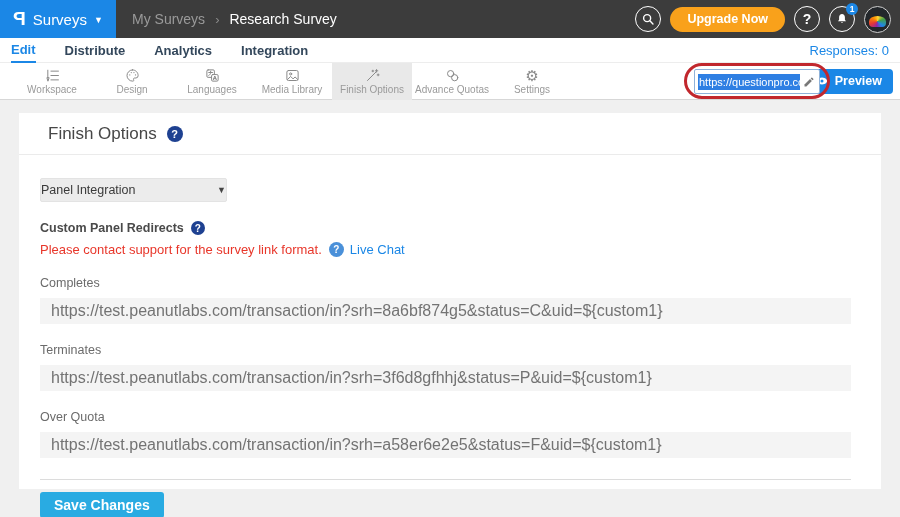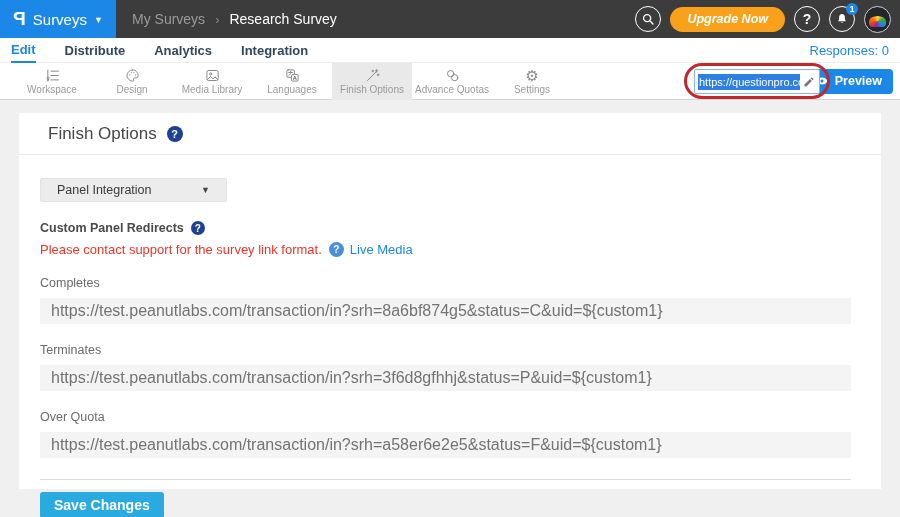--- a/index.html
+++ b/index.html
@@ -15,21 +15,21 @@
   .logo-caret { color:#fff; font-size:9px; margin-top:2px; }
   .breadcrumb { display:flex; align-items:center; gap:10px; margin-left:16px; font-size:14px; }
   .crumb-parent { color:#9a9a9a; cursor:pointer; }
   .crumb-sep { color:#8a8a8a; font-size:13px; }
   .crumb-current { color:#ffffff; }
   .topbar-right { margin-left:auto; display:flex; align-items:center; gap:9px; padding-right:9px; }
   .circle-btn { width:26px; height:26px; border:1.5px solid #fff; border-radius:50%;
     display:flex; align-items:center; justify-content:center; cursor:pointer; position:relative; }
   .circle-btn .qmark { color:#fff; font-size:14px; font-weight:700; }
   .upgrade-btn { background:#f9a11b; color:#fff; font-size:12.5px; font-weight:700;
-    border:none; border-radius:14px; height:25px; padding:0 17px; cursor:pointer;font-style:italic; }
+    border:none; border-radius:14px; height:25px; padding:0 17px; cursor:pointer; }
   .badge { position:absolute; top:-4px; right:-4px; background:#1b87e6; color:#fff;
     font-size:8.5px; font-weight:700; width:12px; height:12px; border-radius:50%;
     display:flex; align-items:center; justify-content:center; }
   .avatar { width:27px; height:27px; border-radius:50%; background:#23272b;
     border:1.5px solid #cfcfcf; display:flex; align-items:flex-end; justify-content:center;
     overflow:hidden; cursor:pointer; }
   .avatar-swoosh { width:17px; height:11px; margin-bottom:5px; border-radius:50% 50% 4px 4px;
     background:conic-gradient(from 250deg, #e53935, #fb8c00, #fdd835, #43a047, #1e88e5, #8e24aa, #e53935); }
 
   
@@ -70,21 +70,21 @@
   .card { background:#fff; height:376px; }
   .card-head { display:flex; align-items:center; height:42px; padding-left:29px;
     border-bottom:1px solid #ebebeb; }
   .card-title { font-size:17px; color:#474747; }
   .help-dot { width:16px; height:16px; border-radius:50%; background:#1e4191; color:#fff;
     font-size:11px; font-weight:700; display:inline-flex; align-items:center;
     justify-content:center; margin-left:10px; cursor:pointer; }
   .card-body { padding:23px 30px 0 21px; }
 
   .panel-select { width:187px; height:24px; background:#ececec; border:1px solid #e3e3e3;
-    border-radius:2px; display:flex; align-items:center; padding:0 16px; font-size:12.5px;
+    border-radius:2px; display:flex; align-items:center; padding:0 0; font-size:12.5px;
     color:#3a3a3a; cursor:pointer; }
   .panel-select .caret { margin-left:auto; font-size:9px; color:#444; }
 
   .section-row { display:flex; align-items:center; margin-top:19px; }
   .section-heading { font-size:12.5px; font-weight:700; color:#4a4a4a; }
   .help-dot.sm { width:14px; height:14px; font-size:10px; margin-left:7px; }
 
   .notice-row { display:flex; align-items:flex-end; margin-top:7px; }
   .notice-text { font-size:13px; color:#e8362a; }
   .chat-dot { width:15px; height:15px; border-radius:50%; background:#4a90d9; color:#fff;
@@ -163,35 +163,35 @@
       <circle cx="7.6" cy="11" r="1" fill="#8a8a8a" stroke="none"></circle>
       <circle cx="10" cy="7.3" r="1" fill="#8a8a8a" stroke="none"></circle>
       <circle cx="14.3" cy="7.3" r="1" fill="#8a8a8a" stroke="none"></circle>
       <circle cx="16.8" cy="11" r="1" fill="#8a8a8a" stroke="none"></circle>
     </svg>
     <span class="tool-label">Design</span>
   </div>
 
   <div class="tool-item">
     <svg viewBox="0 0 24 24">
-      <rect x="3" y="4" width="18" height="16" rx="2.5"></rect>
-      <circle cx="9" cy="9.5" r="1.7"></circle>
-      <path d="M4 18.5l5-5 4 4 3-3.2 4.5 4.2"></path>
-    </svg>
-    <span class="tool-label">Media Library</span>
-  </div>
-
-  <div class="tool-item">
-    <svg viewBox="0 0 24 24">
       <rect x="3" y="3" width="12" height="12" rx="2"></rect>
       <path d="M6 7.2h6M9 5.2v2c0 2.2-1.4 4-3 4.8"></path>
       <rect x="10.5" y="10.5" width="10.5" height="10.5" rx="2" fill="#fff"></rect>
       <path d="M13.3 18.8l2.4-6 2.4 6M14.2 17h3"></path>
     </svg>
     <span class="tool-label">Languages</span>
+  </div>
+
+  <div class="tool-item">
+    <svg viewBox="0 0 24 24">
+      <rect x="3" y="4" width="18" height="16" rx="2.5"></rect>
+      <circle cx="9" cy="9.5" r="1.7"></circle>
+      <path d="M4 18.5l5-5 4 4 3-3.2 4.5 4.2"></path>
+    </svg>
+    <span class="tool-label">Media Library</span>
   </div>
 
   <div class="tool-item active">
     <svg viewBox="0 0 24 24">
       <path d="M4 20L15.5 8.5M15.5 8.5l3-3"></path>
       <path d="M18.5 2.5v4M16.5 4.5h4"></path>
       <path d="M21 9.5v3M19.5 11h3"></path>
       <path d="M12.5 3.5v2.6M11.2 4.8h2.6"></path>
     </svg>
     <span class="tool-label">Finish Options</span>
@@ -246,21 +246,21 @@
       </div>
 
       <div class="section-row">
         <span class="section-heading">Custom Panel Redirects</span>
         <span class="help-dot sm">?</span>
       </div>
 
       <div class="notice-row">
         <span class="notice-text">Please contact support for the survey link format.</span>
         <span class="chat-dot">?</span>
-        <a class="live-chat">Live Media</a>
+        <a class="live-chat">Live Chat</a>
       </div>
 
       <div class="field-label">Completes</div>
       <input class="field-input" readonly="" value="https://test.peanutlabs.com/transaction/in?srh=8a6bf874g5&amp;status=C&amp;uid=${custom1}" style="">
 
       <div class="field-label">Terminates</div>
       <input class="field-input" readonly="" value="https://test.peanutlabs.com/transaction/in?srh=3f6d8gfhhj&amp;status=P&amp;uid=${custom1}" style="">
 
       <div class="field-label">Over Quota</div>
       <input class="field-input" readonly="" value="https://test.peanutlabs.com/transaction/in?srh=a58er6e2e5&amp;status=F&amp;uid=${custom1}" style="">

